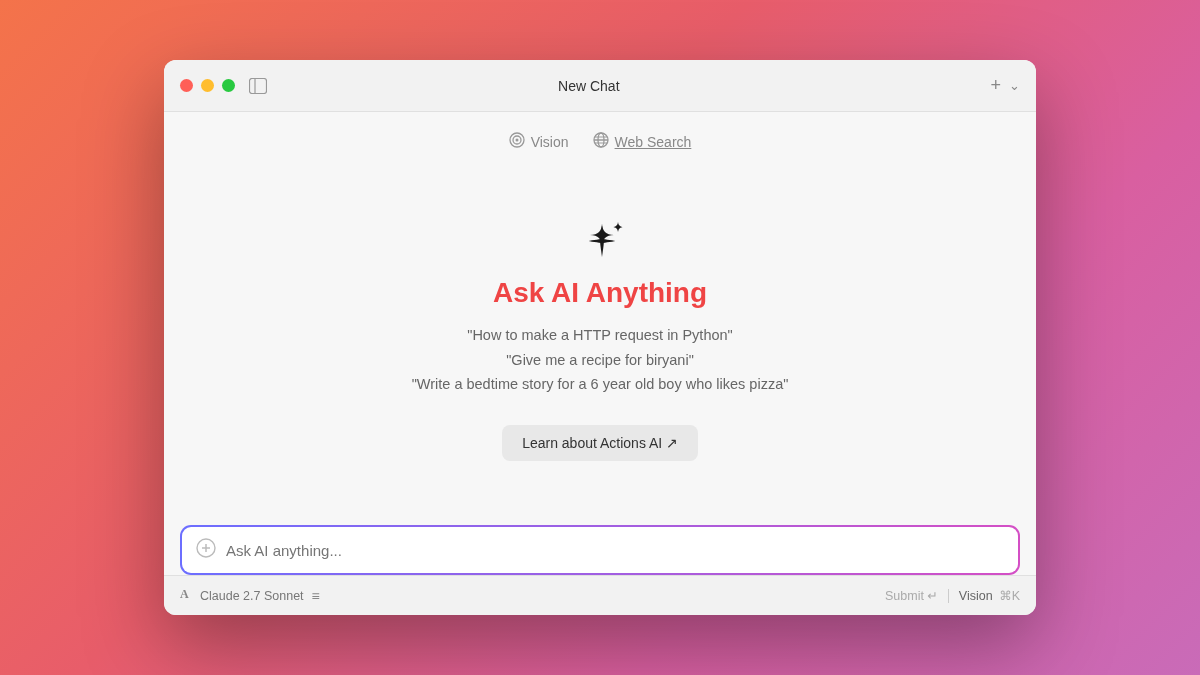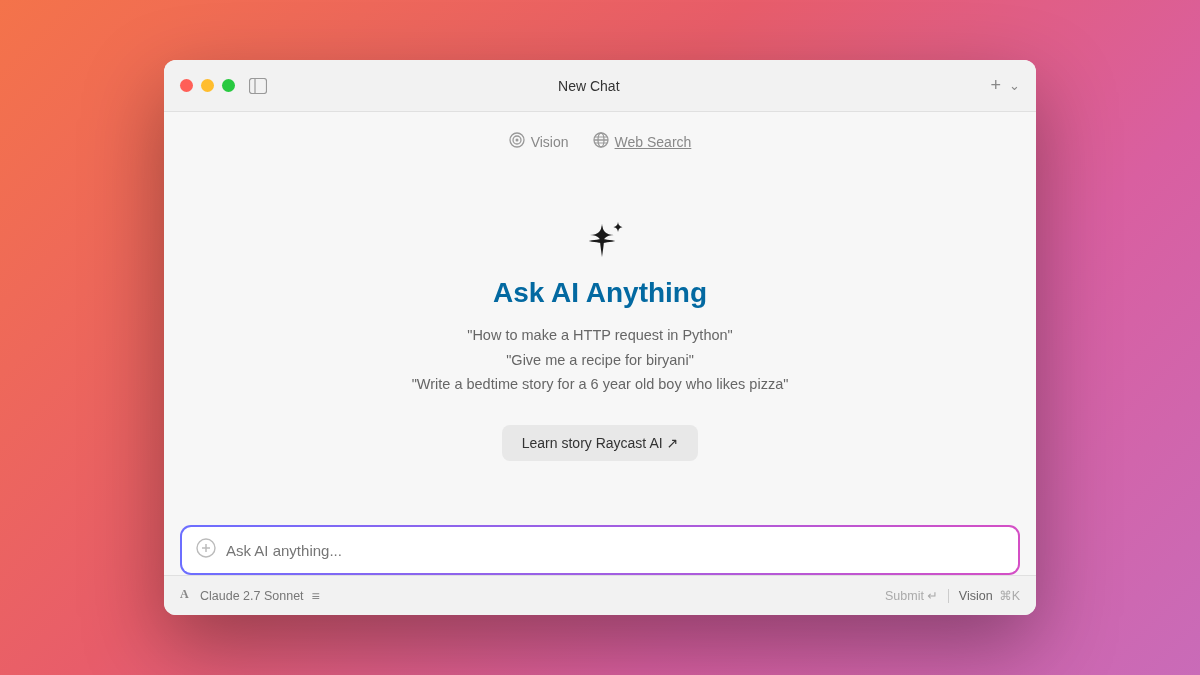--- a/index.html
+++ b/index.html
@@ -113,21 +113,21 @@
       flex-direction: column;
       align-items: center;
       justify-content: center;
       padding: 0 40px;
       margin-top: -20px;
     }
 
     .hero-title {
       font-size: 28px;
       font-weight: 700;
-      color: #0369a1;
+      color: #ef4444;
       margin-bottom: 14px;
       text-align: center;
     }
 
     .hero-examples {
       text-align: center;
       color: #666;
       font-size: 14.5px;
       line-height: 1.7;
       margin-bottom: 28px;
@@ -295,21 +295,21 @@
           <path d="M54 16 C54 20 56 22 60 22 C56 22 54 24 54 28 C54 24 52 22 48 22 C52 22 54 20 54 16Z" fill="#1a1a1a"></path>
         </svg>
       </div>
 
       <h1 class="hero-title">Ask AI Anything</h1>
       <div class="hero-examples">
         <div>"How to make a HTTP request in Python"</div>
         <div>"Give me a recipe for biryani"</div>
         <div>"Write a bedtime story for a 6 year old boy who likes pizza"</div>
       </div>
-      <button class="learn-btn">Learn story Raycast AI ↗</button>
+      <button class="learn-btn">Learn about Actions AI ↗</button>
     </div>
 
     <div class="input-area">
       <div class="input-border-wrapper">
         <div class="input-inner">
           <span class="input-plus">
             <svg width="20" height="20" viewBox="0 0 20 20" fill="none">
               <circle cx="10" cy="10" r="9" stroke="#bbb" stroke-width="1.4" fill="none"></circle>
               <line x1="10" y1="6" x2="10" y2="14" stroke="#bbb" stroke-width="1.5"></line>
               <line x1="6" y1="10" x2="14" y2="10" stroke="#bbb" stroke-width="1.5"></line>

